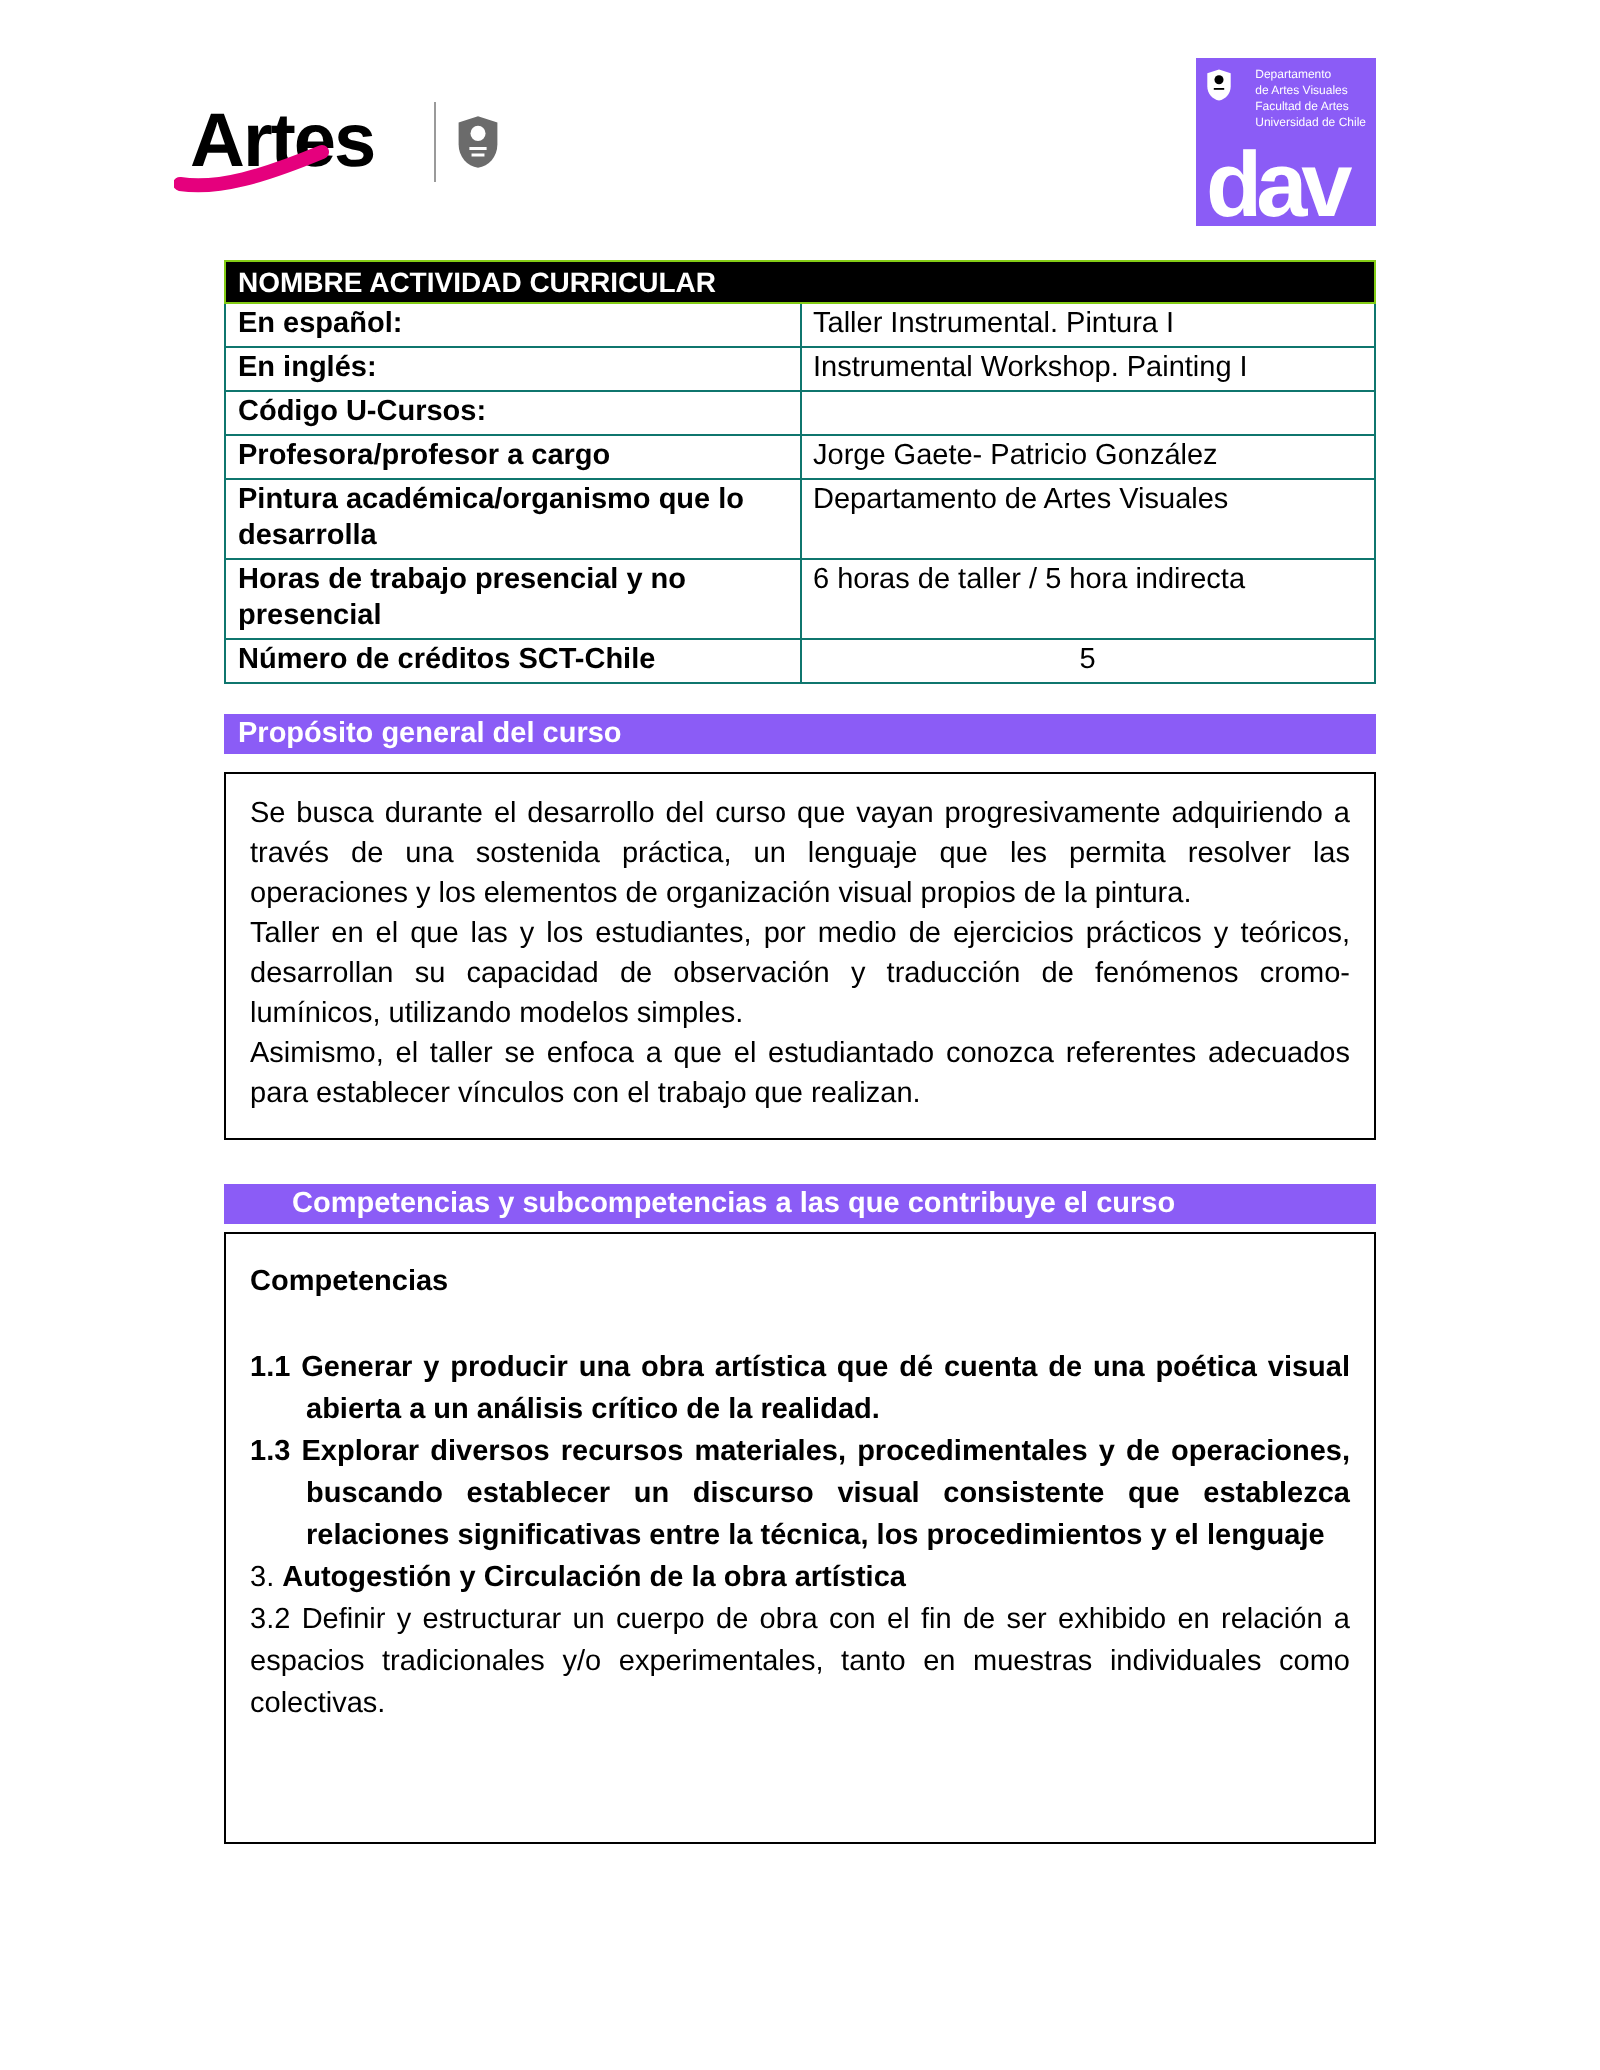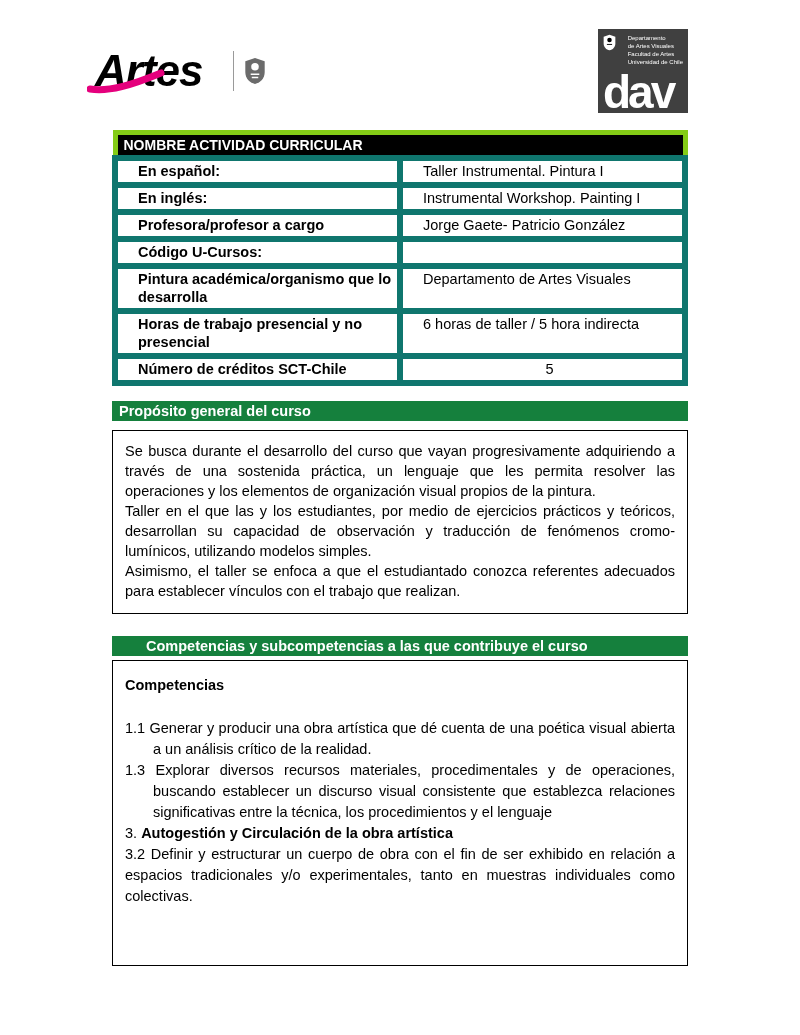--- a/index.html
+++ b/index.html
@@ -7,70 +7,70 @@
   body {
     width:800px; height:1035px;
     font-family:"Liberation Sans", sans-serif;
     color:#000;
   }
   .page { position:relative; width:800px; height:1035px; background:#fff; overflow:hidden; }
 
   
   .header { display:flex; align-items:center; padding:30px 112px 0 95px; height:112px; }
   .artes-wrap { position:relative; }
-  .artes-text { font-size:44px; font-weight:bold; letter-spacing:-1px; line-height:1;font-style:italic; }
+  .artes-text { font-size:38px; font-weight:bold; letter-spacing:-1px; line-height:1; }
   .pink-svg { position:absolute; left:-8px; top:12px; pointer-events:none; }
   .vline { width:1px; height:40px; background:#9a9a9a; margin:0 10px 0 30px; }
   .seal-svg { display:block; }
   .pregrado { margin-left:8px; }
   .pregrado .l1 { font-size:11px; font-weight:bold; line-height:1.25; }
   .pregrado .l2, .pregrado .l3 { font-size:8.5px; color:#333; line-height:1.3; }
 
   .dav-box {
-    margin-left:auto; width:90px; height:84px; background:#404040; color:#fff;
+    margin-left:auto; width:90px; height:84px; background:#8b5cf6; color:#fff;
     padding:5px 5px 2px 5px; display:flex; flex-direction:column;
   }
   .dav-top { display:flex; align-items:flex-start; }
   .dav-lines { margin-left:auto; text-align:left; font-size:6px; line-height:1.35; color:#fff; }
   .dav-text { margin-top:auto; font-size:46px; font-weight:bold; line-height:0.78; letter-spacing:-3px; }
 
   
   .main { margin:0 112px; width:576px; }
 
   table.curricular { width:100%; border-collapse:collapse; table-layout:fixed; margin-top:18px; }
   .curricular th {
     background:#000; color:#fff; text-align:left;
-    font-size:14px; font-weight:bold; padding:2px 6px; border:5px solid #84cc16;
+    font-size:14px; font-weight:bold; padding:2px 6px; border:1px solid #84cc16;
   }
   .curricular td {
-    border:6px solid #0f766e; font-size:14.5px; padding:1px 6px 2px 20px;
+    border:1px solid #0f766e; font-size:14.5px; padding:1px 6px 2px 6px;
     vertical-align:top; line-height:18px; overflow:hidden;
   }
   .curricular td.label { font-weight:bold; }
   .curricular td.center { text-align:center; }
 
   .section-bar {
-    background:#15803d; color:#fff; font-weight:bold; font-size:14.5px;
+    background:#8b5cf6; color:#fff; font-weight:bold; font-size:14.5px;
     padding:2px 7px; line-height:16px;
   }
   .bar-proposito { margin-top:15px; }
   .bar-competencias { margin-top:22px;padding-left:34px; }
 
   .box {
     border:1px solid #000; font-size:14.5px; line-height:20px; text-align:justify;
   }
   .proposito-box { margin-top:9px; padding:10px 12px 12px 12px; }
   .proposito-box p { margin:0; }
 
   .competencias-box { margin-top:4px; padding:14px 12px 58px 12px; line-height:21px; }
   .competencias-box p { margin:0; }
   .comp-heading { font-weight:bold; margin-bottom:22px !important; text-align:left; }
   .bold { font-weight:bold; }
   .item-title { font-weight:bold; text-align:left; }
-  .hanging { padding-left:28px; text-indent:-28px; }
+  .hanging { padding-left:28px; text-indent:-28px;font-weight:bold; }
 </style>
 </head>
 <body>
 
 <div class="page">
 
   <header class="header">
     <div class="artes-wrap">
       <span class="artes-text">Artes</span>
       <svg class="pink-svg" width="78" height="40" viewBox="0 0 78 40">
@@ -115,26 +115,26 @@
       </tr>
       <tr>
         <td class="label">En español:</td>
         <td class="value">Taller Instrumental. Pintura I</td>
       </tr>
       <tr>
         <td class="label">En inglés:</td>
         <td class="value">Instrumental Workshop. Painting I</td>
       </tr>
       <tr>
+        <td class="label">Código U-Cursos:</td>
+        <td class="value"></td>
+      </tr>
+      <tr>
         <td class="label">Profesora/profesor a cargo</td>
         <td class="value">Jorge Gaete- Patricio González</td>
-      </tr>
-      <tr>
-        <td class="label">Código U-Cursos:</td>
-        <td class="value"></td>
       </tr>
       <tr>
         <td class="label">Pintura académica/organismo que lo desarrolla</td>
         <td class="value">Departamento de Artes Visuales</td>
       </tr>
       <tr>
         <td class="label">Horas de trabajo presencial y no presencial</td>
         <td class="value">6 horas de taller / 5 hora indirecta</td>
       </tr>
       <tr>

